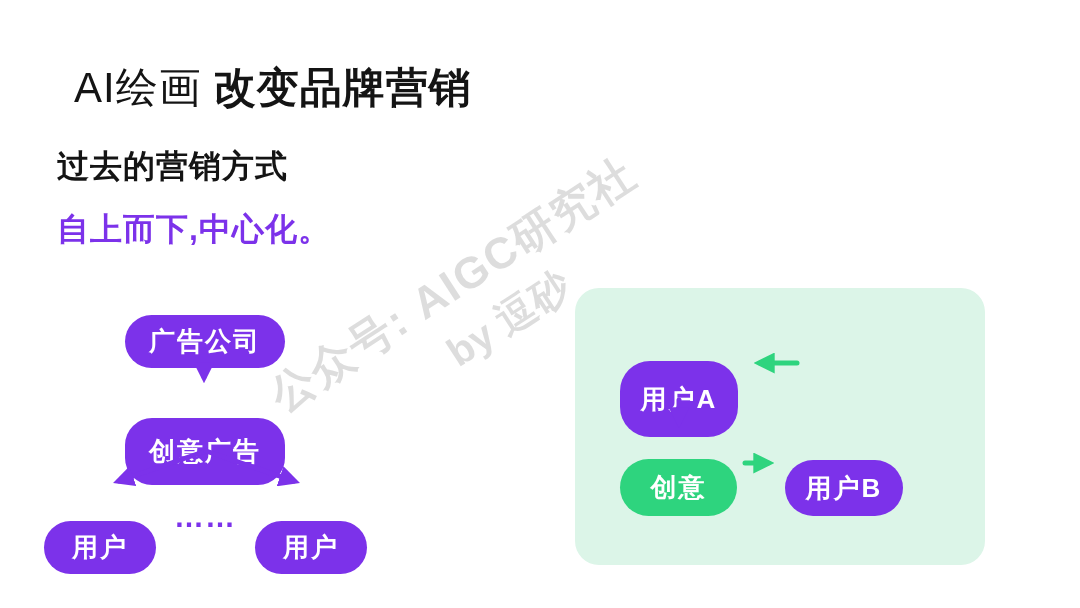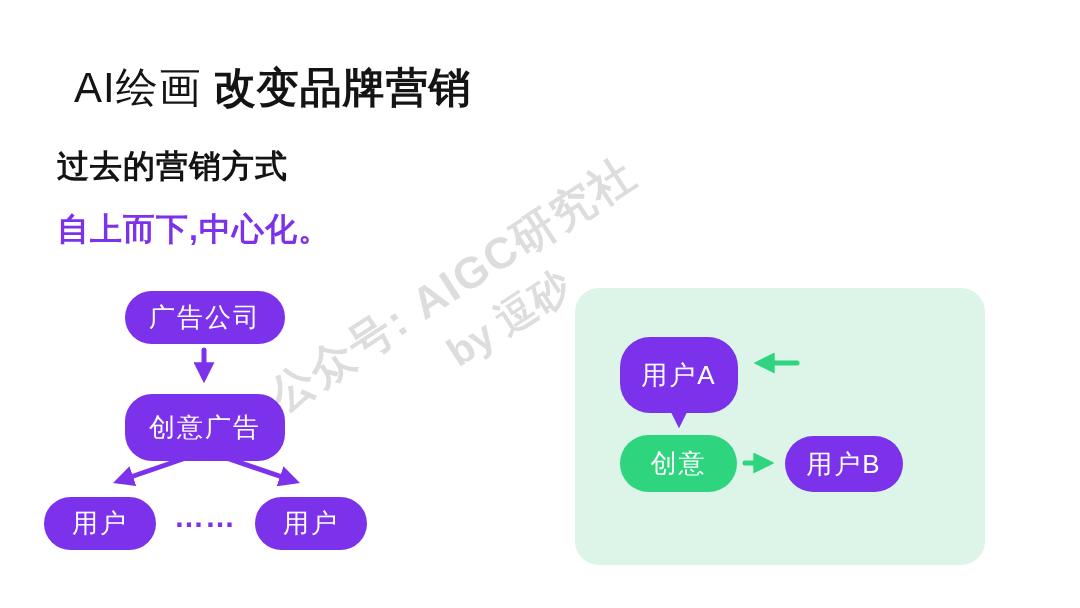--- a/index.html
+++ b/index.html
@@ -72,25 +72,26 @@
 
   
   .pill {
     position: absolute;
     z-index: 2;
     display: flex;
     align-items: center;
     justify-content: center;
     color: #ffffff;
     font-size: 26px;
-    font-weight: 400;
+    font-weight: 700;
     letter-spacing: 2px;
     background: var(--purple, #7C32EA);
     border-radius: 30px;
     white-space: nowrap;
+    margin-top: 24px;
   }
   .p-ad       { left: 125px; top: 291px; width: 160px; height: 53px; border-radius: 27px; }
   .p-creative { left: 125px; top: 394px; width: 160px; height: 67px; border-radius: 27px; }
   .p-user-l   { left: 44px;  top: 497px; width: 112px; height: 53px; border-radius: 27px; }
   .p-user-r   { left: 255px; top: 497px; width: 112px; height: 53px; border-radius: 27px; }
   .p-user-a   { left: 620px; top: 337px; width: 118px; height: 76px; }
   .p-idea     { left: 620px; top: 435px; width: 117px; height: 57px; background: var(--green, #2ED47E); }
   .p-user-b   { left: 785px; top: 436px; width: 118px; height: 56px; }
 
   

